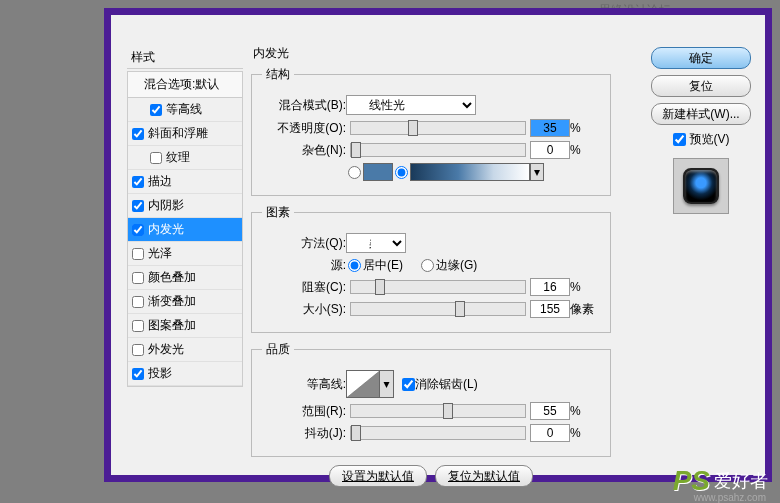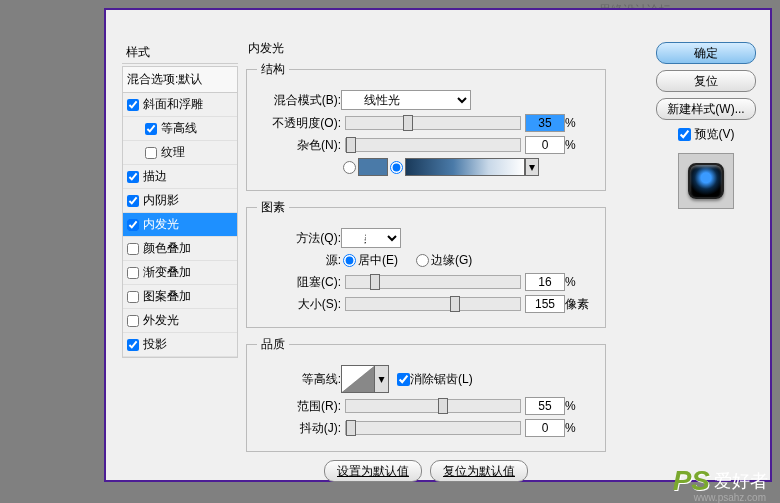--- a/index.html
+++ b/index.html
@@ -1,27 +1,27 @@
 <!DOCTYPE html>
 <html><head>
 <meta charset="utf-8">
 <style>
 * { box-sizing: border-box; margin: 0; padding: 0; font-family: "Microsoft YaHei", SimSun, sans-serif; font-size: 12px; }
 body { background: #808080; width: 780px; height: 503px; position: relative; overflow: hidden; }
-.dialog { position: absolute; left: 104px; top: 8px; width: 668px; height: 474px; background: #f0f0f0; border: 2px solid #4c1d95; }
+.dialog { position: absolute; left: 104px; top: 8px; width: 668px; height: 474px; background: #f0f0f0; border: 7px solid #4c1d95; }
 .header-watermark { position: absolute; right: 8px; top: 2px; color: #666; font-size: 11px; }
 .header-watermark .url { color: #888; font-size: 9px; }
 .footer-watermark { position: absolute; right: 12px; bottom: 6px; display: flex; align-items: center; gap: 4px; }
 .footer-watermark .ps { font-size: 28px; font-weight: bold; font-style: italic; color: #7aa82e; text-shadow: 1px 1px 0 #fff; }
 .footer-watermark .cn { font-size: 18px; color: #ffffff; }
 .footer-url { position: absolute; right: 14px; bottom: 0; color: #aaa; font-size: 10px; }
 
 .styles-panel { position: absolute; left: 16px; top: 32px; width: 116px; }
 .styles-title { padding: 2px 4px; border-bottom: 1px solid #ccc; }
-.blend-options { padding: 4px 4px; border: 1px solid #ccc; margin-top: 2px; background: #f8f8f8; }
+.blend-options { padding: 4px 16px; border: 1px solid #ccc; margin-top: 2px; background: #f8f8f8; }
 .style-list { border: 1px solid #ccc; border-top: none; }
 .style-item { display: flex; align-items: center; padding: 3px 4px; border-bottom: 1px solid #e0e0e0; gap: 4px; cursor: pointer; }
 .style-item.indent { padding-left: 22px; }
 .style-item.selected { background: #1e90ff; color: #fff; }
 .style-item input[type=checkbox] { width: 12px; height: 12px; }
 
 .main-area { position: absolute; left: 140px; top: 30px; width: 360px; }
 .section-title { margin-bottom: 4px; padding-left: 2px; }
 fieldset { border: 1px solid #bbb; margin-bottom: 8px; padding: 8px 10px 10px 10px; }
 legend { padding: 0 4px; }
@@ -57,43 +57,47 @@
   <span>思缘设计论坛</span>
   <span class="url">WWW.MISSYUAN.COM</span>
 </div>
 
 <div class="dialog">
 
   <div class="styles-panel">
     <div class="styles-title">样式</div>
     <div class="blend-options">混合选项:默认</div>
     <div class="style-list" id="style-list">
+        <div class="style-item indent">
+          <input type="checkbox" checked="" style="">
+          <span>等高线</span>
+        </div>
         <div class="style-item">
           <input type="checkbox" checked="" style="">
           <span>斜面和浮雕</span>
         </div>
         <div class="style-item indent">
-          <input type="checkbox" checked="" style="">
-          <span>等高线</span>
-        </div>
-        <div class="style-item indent">
           <input type="checkbox" style="">
           <span>纹理</span>
         </div>
         <div class="style-item">
           <input type="checkbox" checked="" style="">
           <span>描边</span>
         </div>
         <div class="style-item">
           <input type="checkbox" checked="" style="">
           <span>内阴影</span>
         </div>
         <div class="style-item selected">
           <input type="checkbox" checked="" style="">
           <span>内发光</span>
+        </div>
+        <div class="style-item">
+          <input type="checkbox" style="">
+          <span>光泽</span>
         </div>
         <div class="style-item">
           <input type="checkbox" style="">
           <span>颜色叠加</span>
         </div>
         <div class="style-item">
           <input type="checkbox" style="">
           <span>渐变叠加</span>
         </div>
         <div class="style-item">

